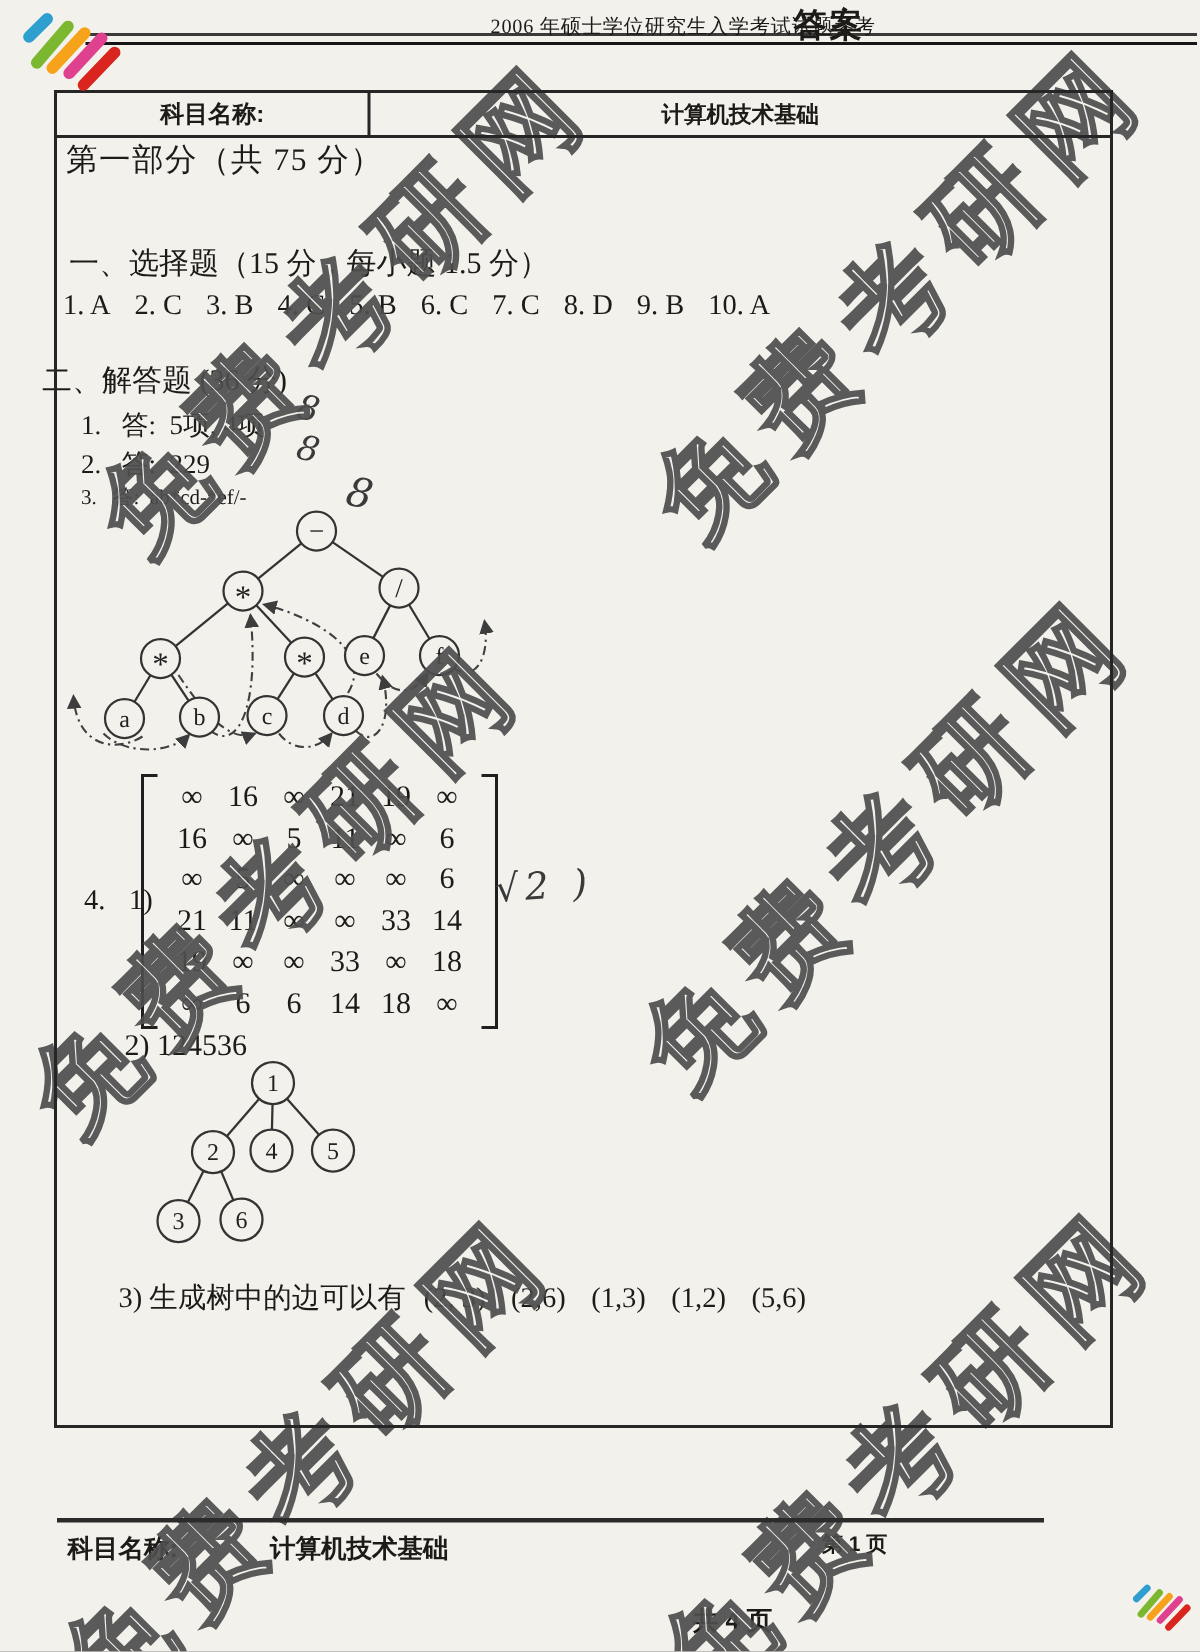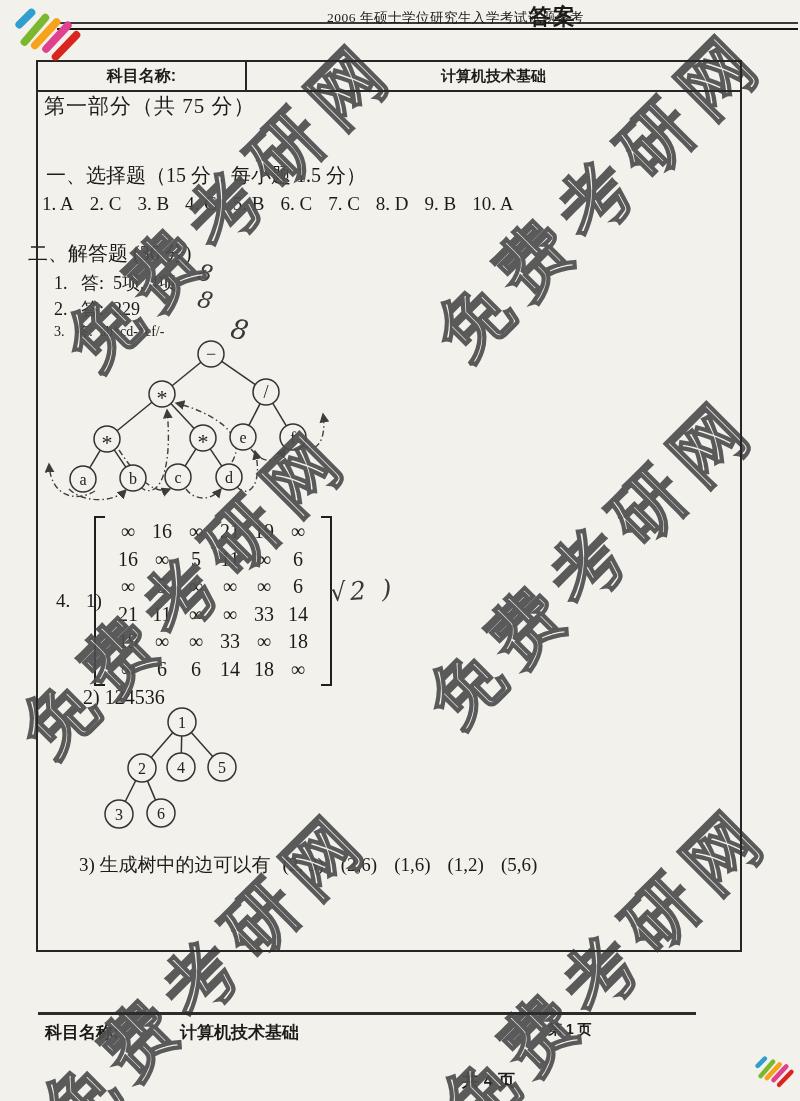--- a/index.html
+++ b/index.html
@@ -207,21 +207,21 @@
         <circle cx="122" cy="65" r="14" class="tnode"></circle>
         <text x="122" y="70.5" class="tlabel" font-size="16">5</text>
         <circle cx="19" cy="112" r="14" class="tnode"></circle>
         <text x="19" y="117.5" class="tlabel" font-size="16">3</text>
         <circle cx="61" cy="111" r="14" class="tnode"></circle>
         <text x="61" y="116.5" class="tlabel" font-size="16">6</text>
       </g>
   </svg>
 
   <div class="abs z1" style="left:67px;top:852px;font-size:19px;">
-    <span class="pre">3) 生成树中的边可以有</span><span><span class="pre">(2, 3)</span><span class="sedge">(2,6)</span><span class="sedge">(1,6)</span><span class="sedge">(1,2)</span><span class="sedge">(5,6)</span></span>
+    <span class="pre">3) 生成树中的边可以有</span><span><span class="pre">(2, 3)</span><span class="sedge">(2,6)</span><span class="sedge">(1,3)</span><span class="sedge">(1,2)</span><span class="sedge">(5,6)</span></span>
   </div>
 
   <div class="abs z6" style="left:38px;top:1012px;width:658px;height:3px;background:#2b2b2b;"></div>
   <div class="abs z1 hei" style="left:45px;top:1021px;font-size:17px;">科目名称:</div>
   <div class="abs z1 hei" style="left:180px;top:1021px;font-size:17px;">计算机技术基础</div>
   <div class="abs z1 hei" style="left:462px;top:1021px;font-size:17px;margin-top:48px;">共 4 页</div>
   <div class="abs z1 hei" style="left:548px;top:1021px;font-size:14px;">第 1 页</div>
 
   <div class="abs z9" style="left:751px;top:1053px;">
     <svg class="logo-svg" width="46" height="38" viewBox="0 0 90 74">

